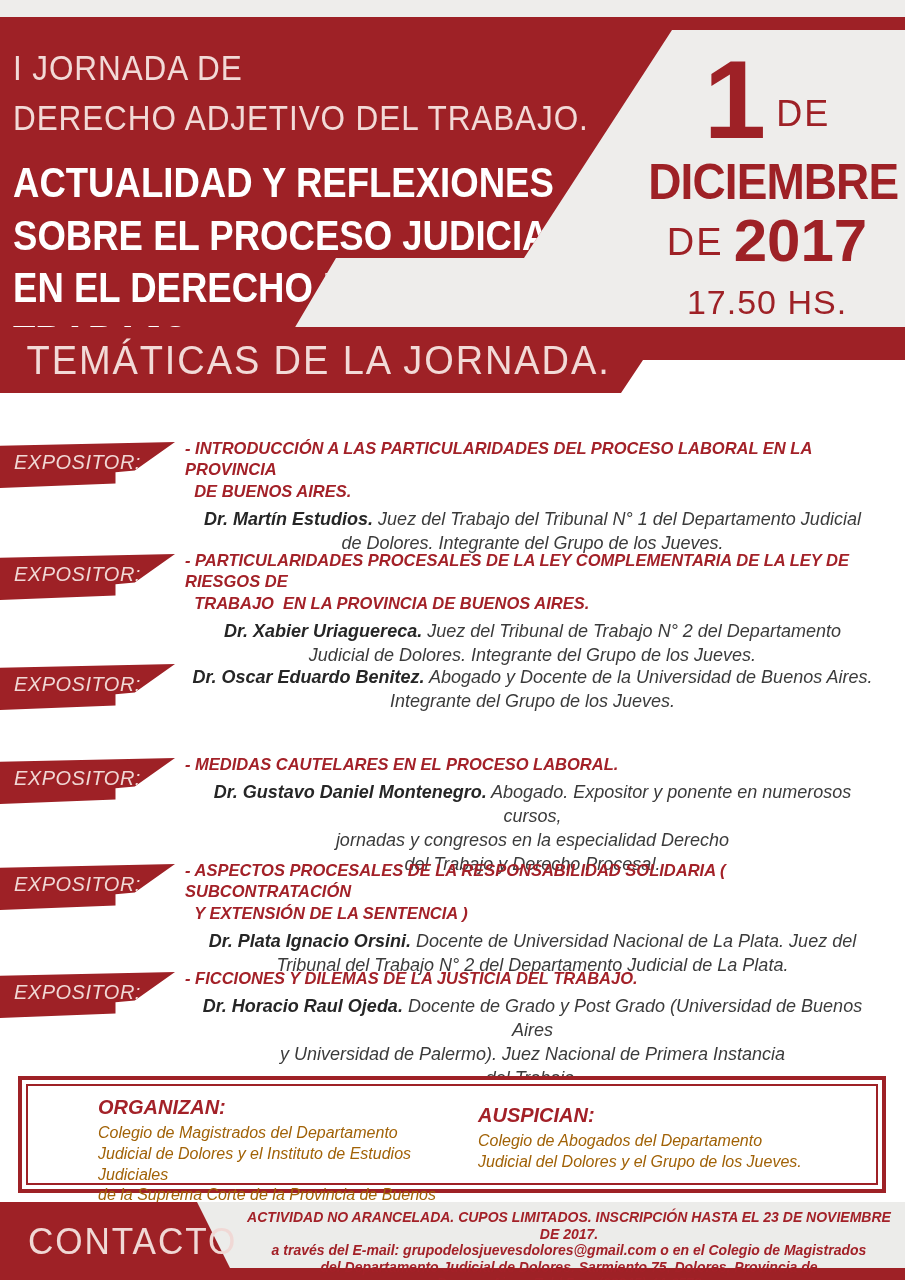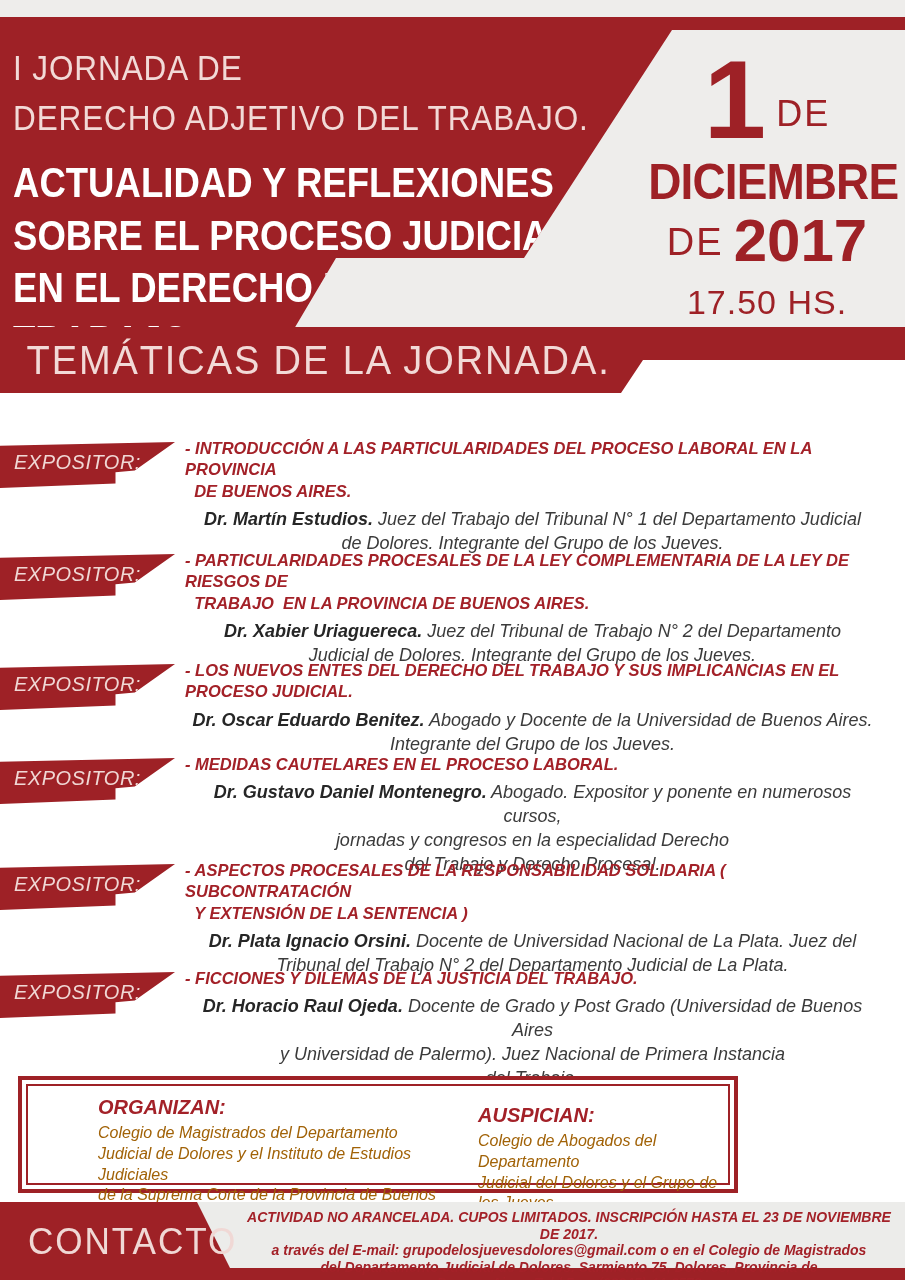--- a/index.html
+++ b/index.html
@@ -35,21 +35,21 @@
   .ribbon{position:absolute;left:0;top:4px;width:175px;height:46px;background:#9E2126;
     clip-path:polygon(0 8%,100% 0,77% 62%,66% 66%,66% 90%,0 100%);}
   .ribbon-label{color:#F0D8D5;font-style:italic;font-size:20px;letter-spacing:.5px;padding:9px 0 0 14px;}
   .sec-content{position:absolute;left:185px;top:0;width:695px;}
   .topic{color:#A32128;font-weight:bold;font-style:italic;font-size:16.5px;line-height:1.3;
     white-space:pre-line;}
   .speaker{margin-top:6px;font-style:italic;font-size:18px;line-height:1.32;text-align:center;color:#3B3B3B;}
   .sp-name{font-weight:bold;color:#262626;}
   .sp-bio{white-space:pre-line;}
   
-  .org-box{position:absolute;top:1076px;left:18px;width:720px;height:117px;border:4px solid #9E2126;
+  .org-box{position:absolute;top:1076px;left:18px;width:868px;height:117px;border:4px solid #9E2126;
     box-sizing:border-box;padding:4px;background:#fff;}
   .org-inner{border:2px solid #9E2126;height:100%;box-sizing:border-box;display:flex;}
   .org-col{padding:10px 0 0 70px;width:430px;box-sizing:border-box;}
   .ausp-col{padding:18px 0 0 20px;flex:1;}
   .org-title{color:#A32128;font-weight:bold;font-style:italic;font-size:20px;margin-bottom:4px;}
   .org-body{color:#a16207;font-style:italic;font-size:16px;line-height:1.3;white-space:pre-line;}
   
   .footer-band{position:absolute;top:1202px;left:0;width:905px;height:78px;background:#9E2126;}
   .footer-gray{position:absolute;top:1202px;left:0;width:905px;height:66px;background:#ECECEA;
     clip-path:polygon(197px 0,905px 0,905px 66px,230px 66px);}
@@ -115,21 +115,20 @@
       <div class="speaker"><span class="sp-name">Dr. Xabier Uriaguereca.</span><span class="sp-bio"> Juez del Tribunal de Trabajo N° 2 del Departamento
 Judicial de Dolores. Integrante del Grupo de los Jueves.</span></div>
     </div>
   </div>
 
   <div class="section" style="top:660px;">
     <div class="ribbon">
       <div class="ribbon-label">EXPOSITOR:</div>
     </div>
     <div class="sec-content">
-      <div class="topic">- LOS NUEVOS ENTES DEL DERECHO DEL TRABAJO Y SUS IMPLICANCIAS EN EL PROCESO JUDICIAL.</div>
       <div class="speaker"><span class="sp-name">Dr. Oscar Eduardo Benitez.</span><span class="sp-bio"> Abogado y Docente de la Universidad de Buenos Aires.
 Integrante del Grupo de los Jueves.</span></div>
     </div>
   </div>
 
   <div class="section" style="top:754px;">
     <div class="ribbon">
       <div class="ribbon-label">EXPOSITOR:</div>
     </div>
     <div class="sec-content">

